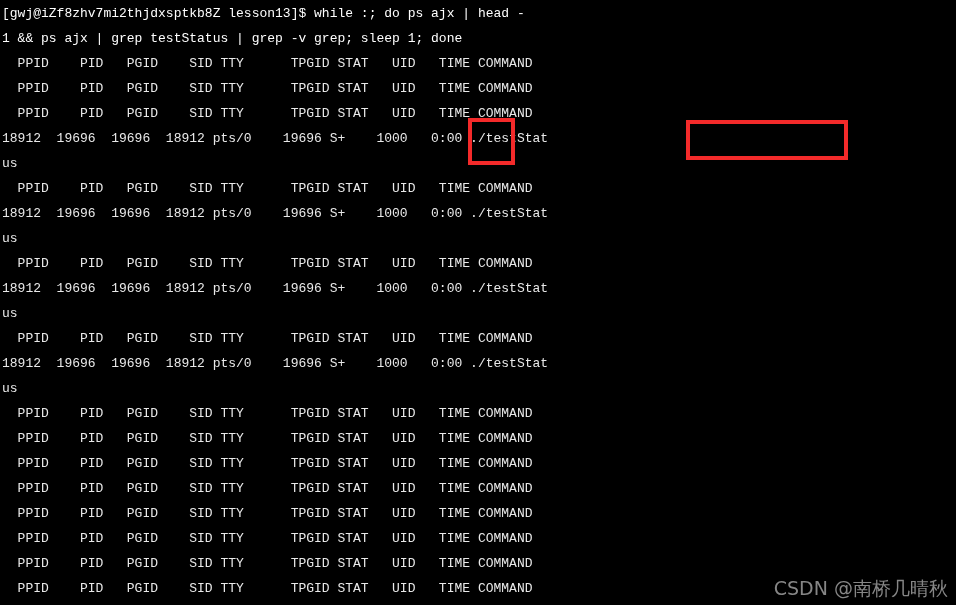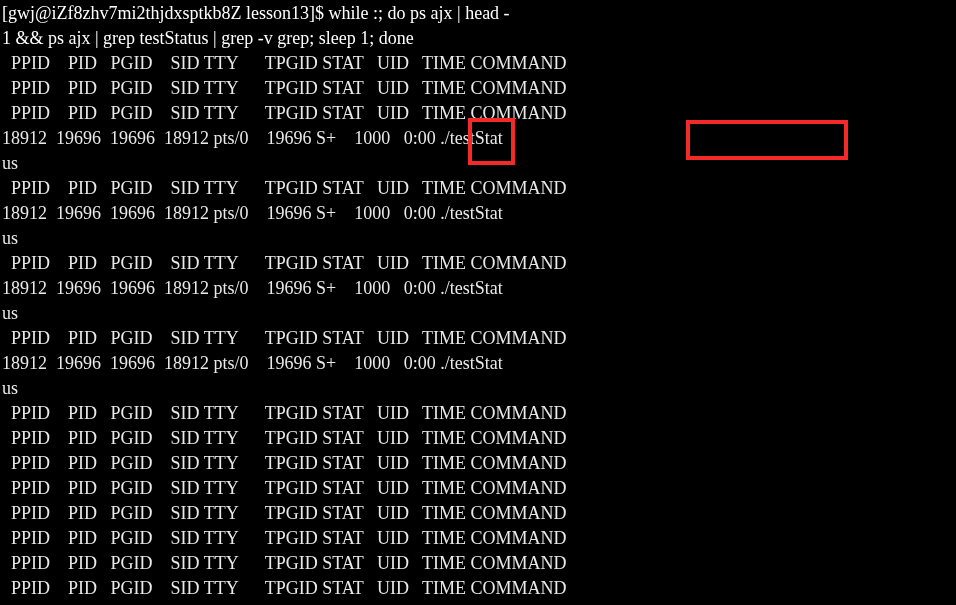--- a/index.html
+++ b/index.html
@@ -35,22 +35,22 @@
     top: 1px;
     left: 2px;
     right: 0;
     white-space: pre;
   }
 
   .line {
     white-space: pre;
     height: 25px;
     line-height: 25px;
-    font-family: Liberation Serif, serif;
-    font-size: 18px;
+    font-family: Liberation Mono, monospace;
+    font-size: 13px;
     color: #e9e9e9;
   }
 
   .line.prompt-line {
     color: #ffffff;
   }
 
   
   .annot-box {
     position: absolute;
@@ -92,14 +92,15 @@
 <body>
 
 <div id="terminal">
 
   <div id="screen"><div class="line prompt-line">[gwj@iZf8zhv7mi2thjdxsptkb8Z lesson13]$ while :; do ps ajx | head -</div><div class="line prompt-line">1 &amp;&amp; ps ajx | grep testStatus | grep -v grep; sleep 1; done</div><div class="line">  PPID    PID   PGID    SID TTY      TPGID STAT   UID   TIME COMMAND</div><div class="line">  PPID    PID   PGID    SID TTY      TPGID STAT   UID   TIME COMMAND</div><div class="line">  PPID    PID   PGID    SID TTY      TPGID STAT   UID   TIME COMMAND</div><div class="line">18912  19696  19696  18912 pts/0    19696 S+    1000   0:00 ./testStat</div><div class="line">us</div><div class="line">  PPID    PID   PGID    SID TTY      TPGID STAT   UID   TIME COMMAND</div><div class="line">18912  19696  19696  18912 pts/0    19696 S+    1000   0:00 ./testStat</div><div class="line">us</div><div class="line">  PPID    PID   PGID    SID TTY      TPGID STAT   UID   TIME COMMAND</div><div class="line">18912  19696  19696  18912 pts/0    19696 S+    1000   0:00 ./testStat</div><div class="line">us</div><div class="line">  PPID    PID   PGID    SID TTY      TPGID STAT   UID   TIME COMMAND</div><div class="line">18912  19696  19696  18912 pts/0    19696 S+    1000   0:00 ./testStat</div><div class="line">us</div><div class="line">  PPID    PID   PGID    SID TTY      TPGID STAT   UID   TIME COMMAND</div><div class="line">  PPID    PID   PGID    SID TTY      TPGID STAT   UID   TIME COMMAND</div><div class="line">  PPID    PID   PGID    SID TTY      TPGID STAT   UID   TIME COMMAND</div><div class="line">  PPID    PID   PGID    SID TTY      TPGID STAT   UID   TIME COMMAND</div><div class="line">  PPID    PID   PGID    SID TTY      TPGID STAT   UID   TIME COMMAND</div><div class="line">  PPID    PID   PGID    SID TTY      TPGID STAT   UID   TIME COMMAND</div><div class="line">  PPID    PID   PGID    SID TTY      TPGID STAT   UID   TIME COMMAND</div><div class="line">  PPID    PID   PGID    SID TTY      TPGID STAT   UID   TIME COMMAND</div></div>
 
   <div class="annot-box" id="annot-stat"></div>
 
   <div class="annot-box" id="annot-command"></div>
 
+  <div id="watermark">CSDN @南桥几晴秋</div>
 
 </div>
 
 </body></html>

